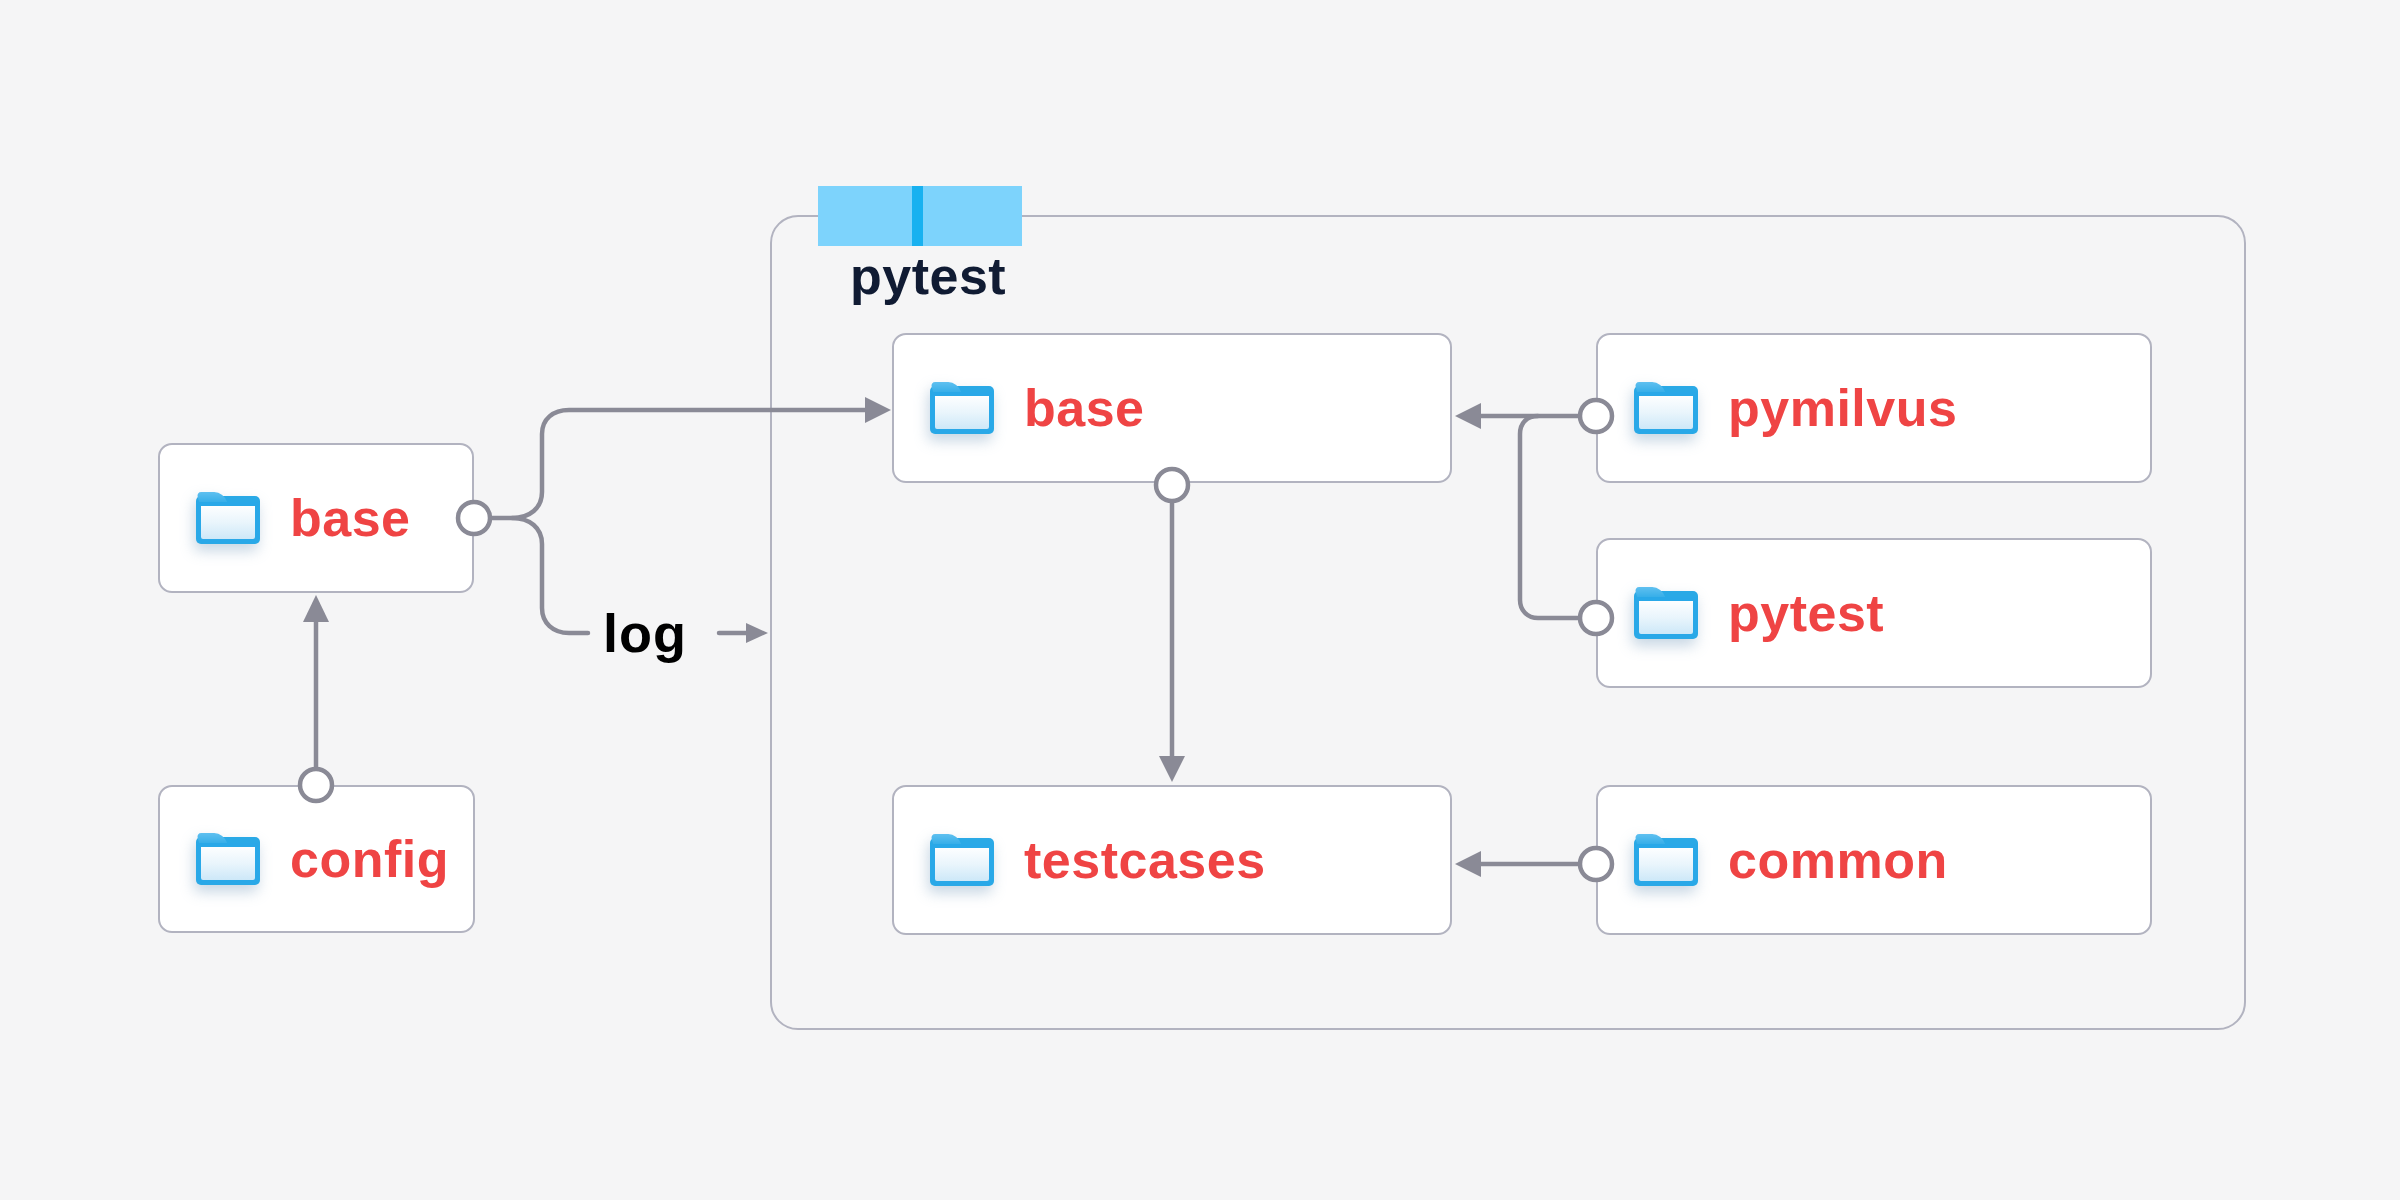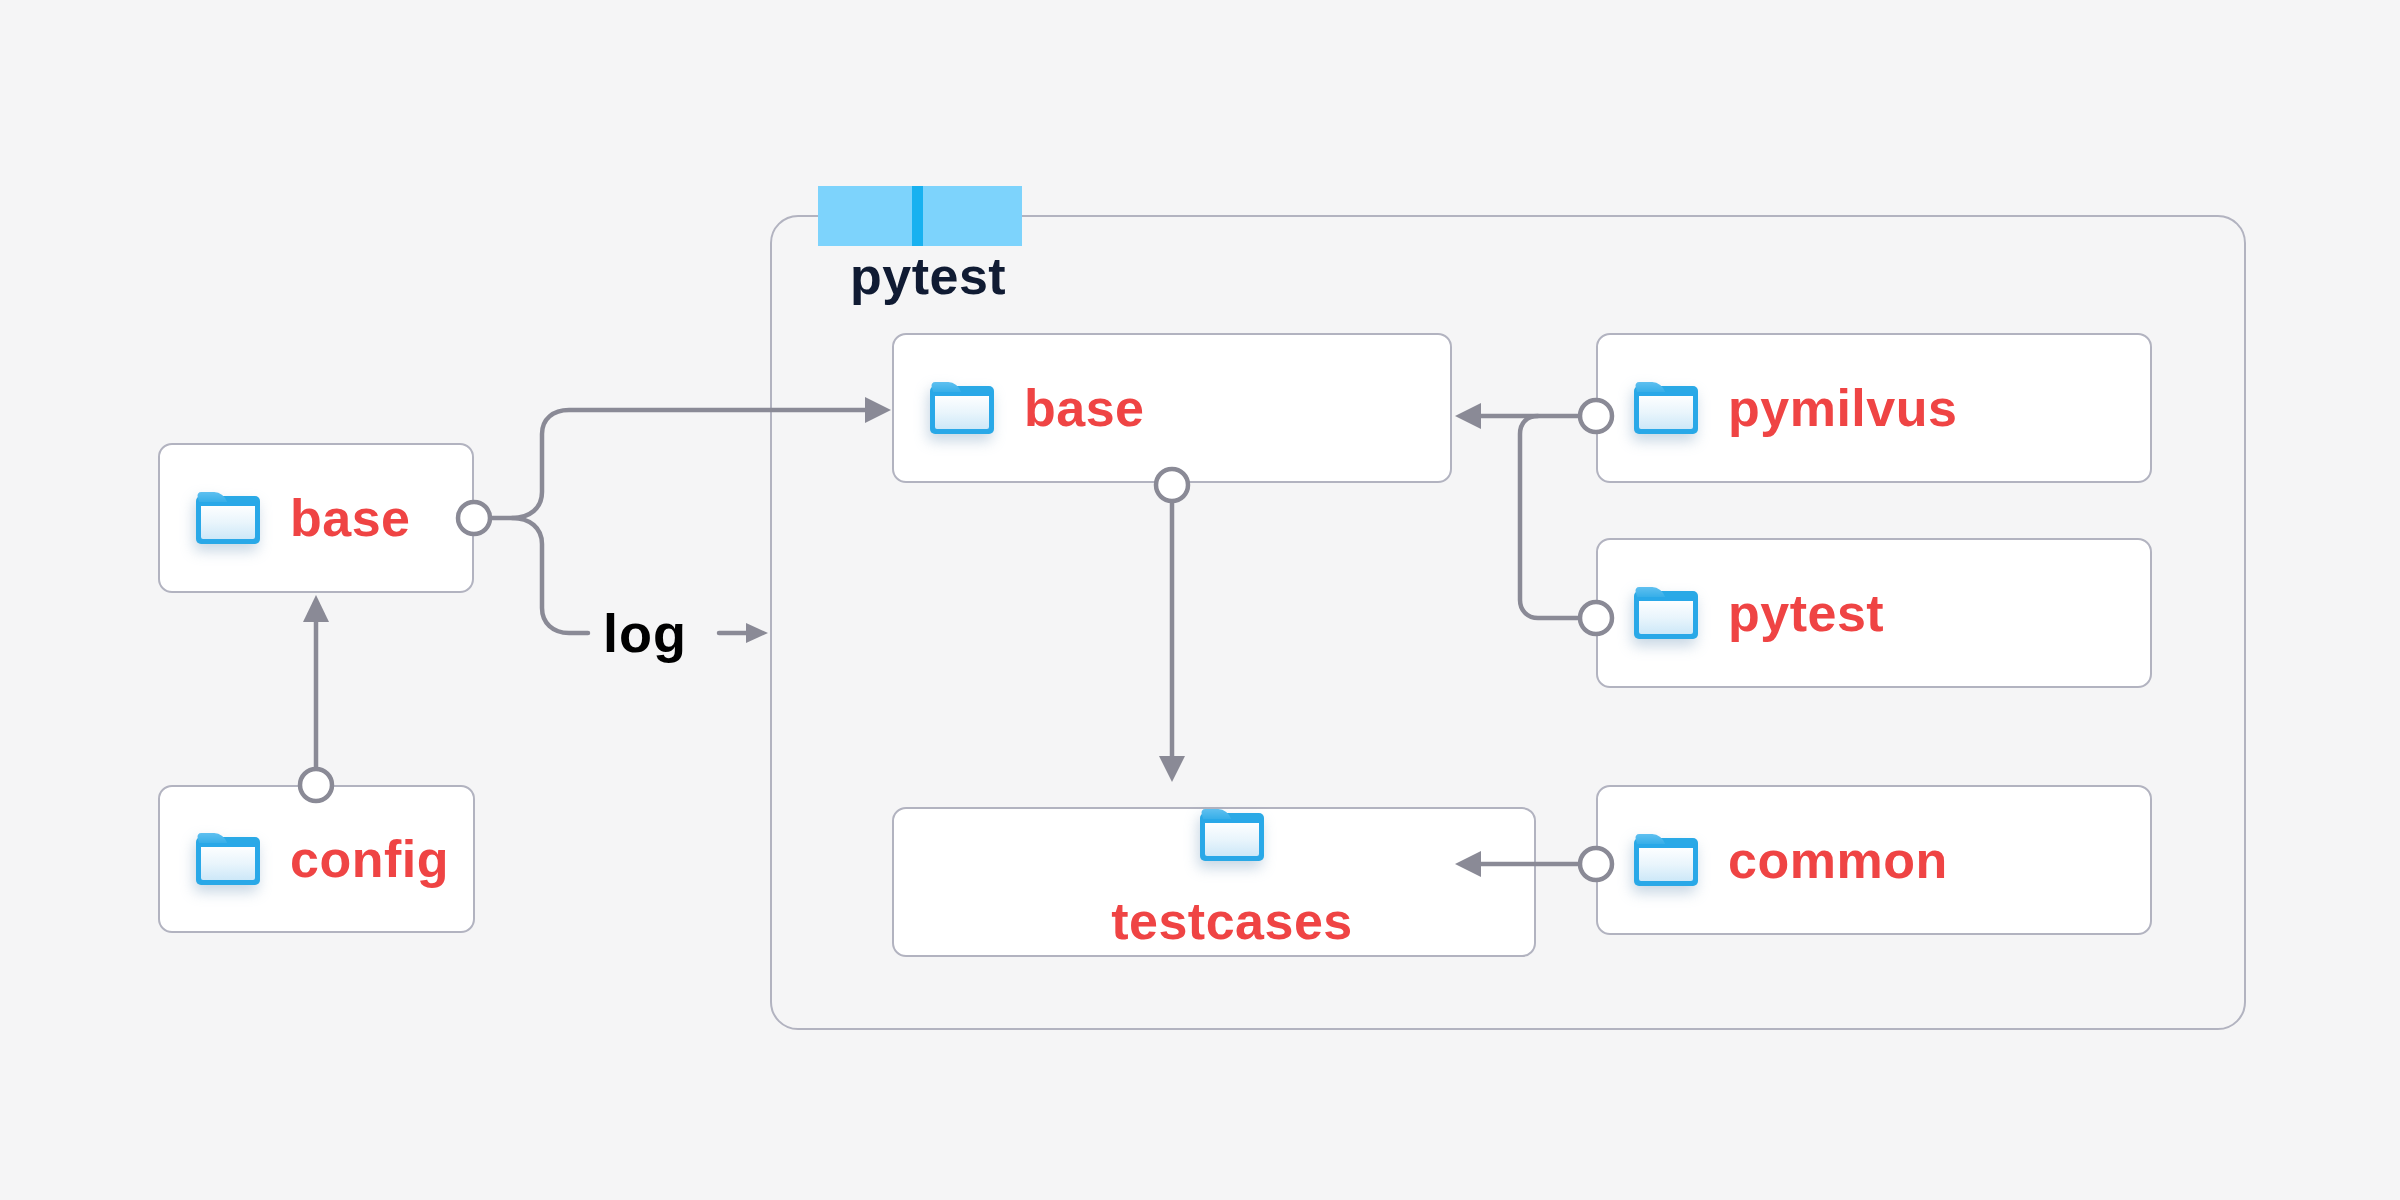--- a/index.html
+++ b/index.html
@@ -149,21 +149,21 @@
 
   <div class="node" style="left:1596px; top:538px; width:556px; height:150px;">
     <span class="folder">
       <span class="back"></span>
         <span class="tab"></span>
         <span class="front"></span>
     </span>
     <span class="node-label">pytest</span>
   </div>
 
-  <div class="node" style="left:892px; top:807px; width:644px; height:150px;flex-direction:column;">
+  <div class="node" style="left:892px; top:785px; width:560px; height:150px;">
     <span class="folder">
       <span class="back"></span>
         <span class="tab"></span>
         <span class="front"></span>
     </span>
     <span class="node-label">testcases</span>
   </div>
 
   <div class="node" style="left:1596px; top:785px; width:556px; height:150px;">
     <span class="folder">

